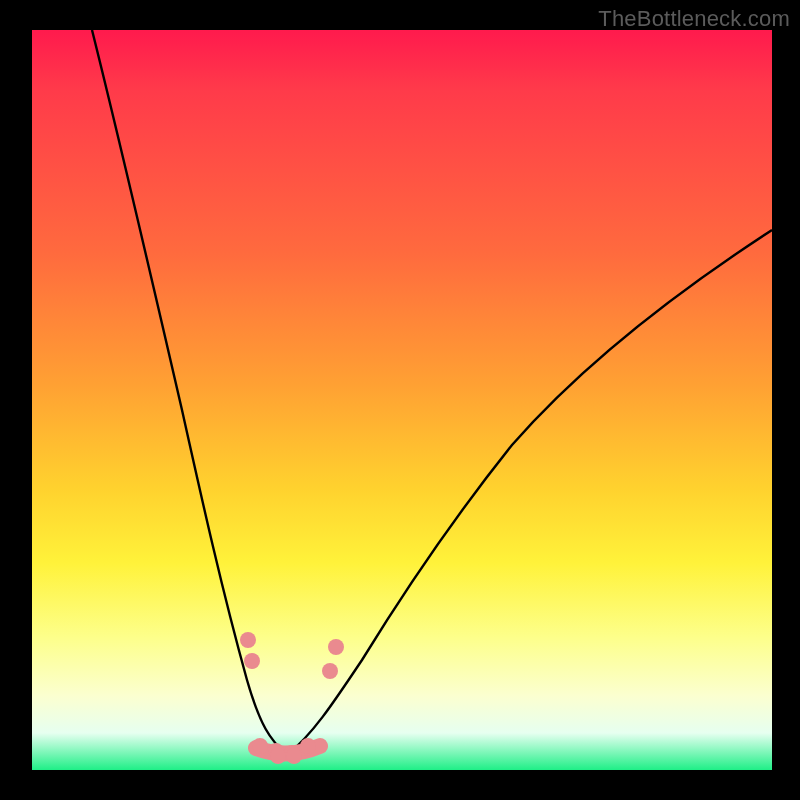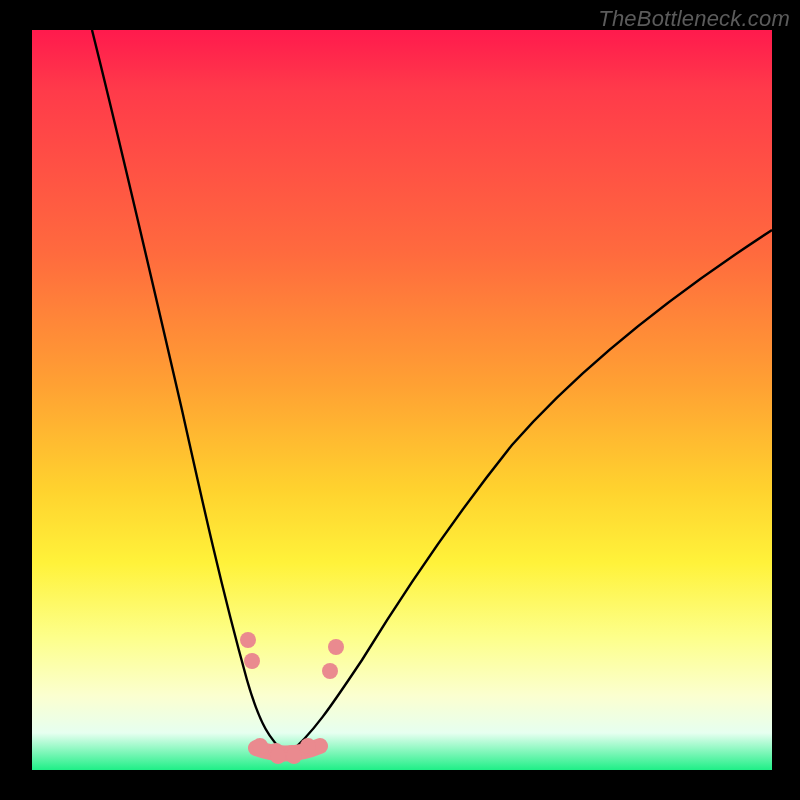--- a/index.html
+++ b/index.html
@@ -42,21 +42,20 @@
     );
   }
   .watermark {
     position: absolute;
     top: 6px;
     right: 10px;
     color: #5b5b5b;
     font-size: 22px;
     letter-spacing: 0.2px;
     user-select: none;
-    font-style: italic;
   }
   svg.curves {
     position: absolute;
     inset: 0;
   }
 </style>
 </head>
 <body>
 
 <div class="frame">

